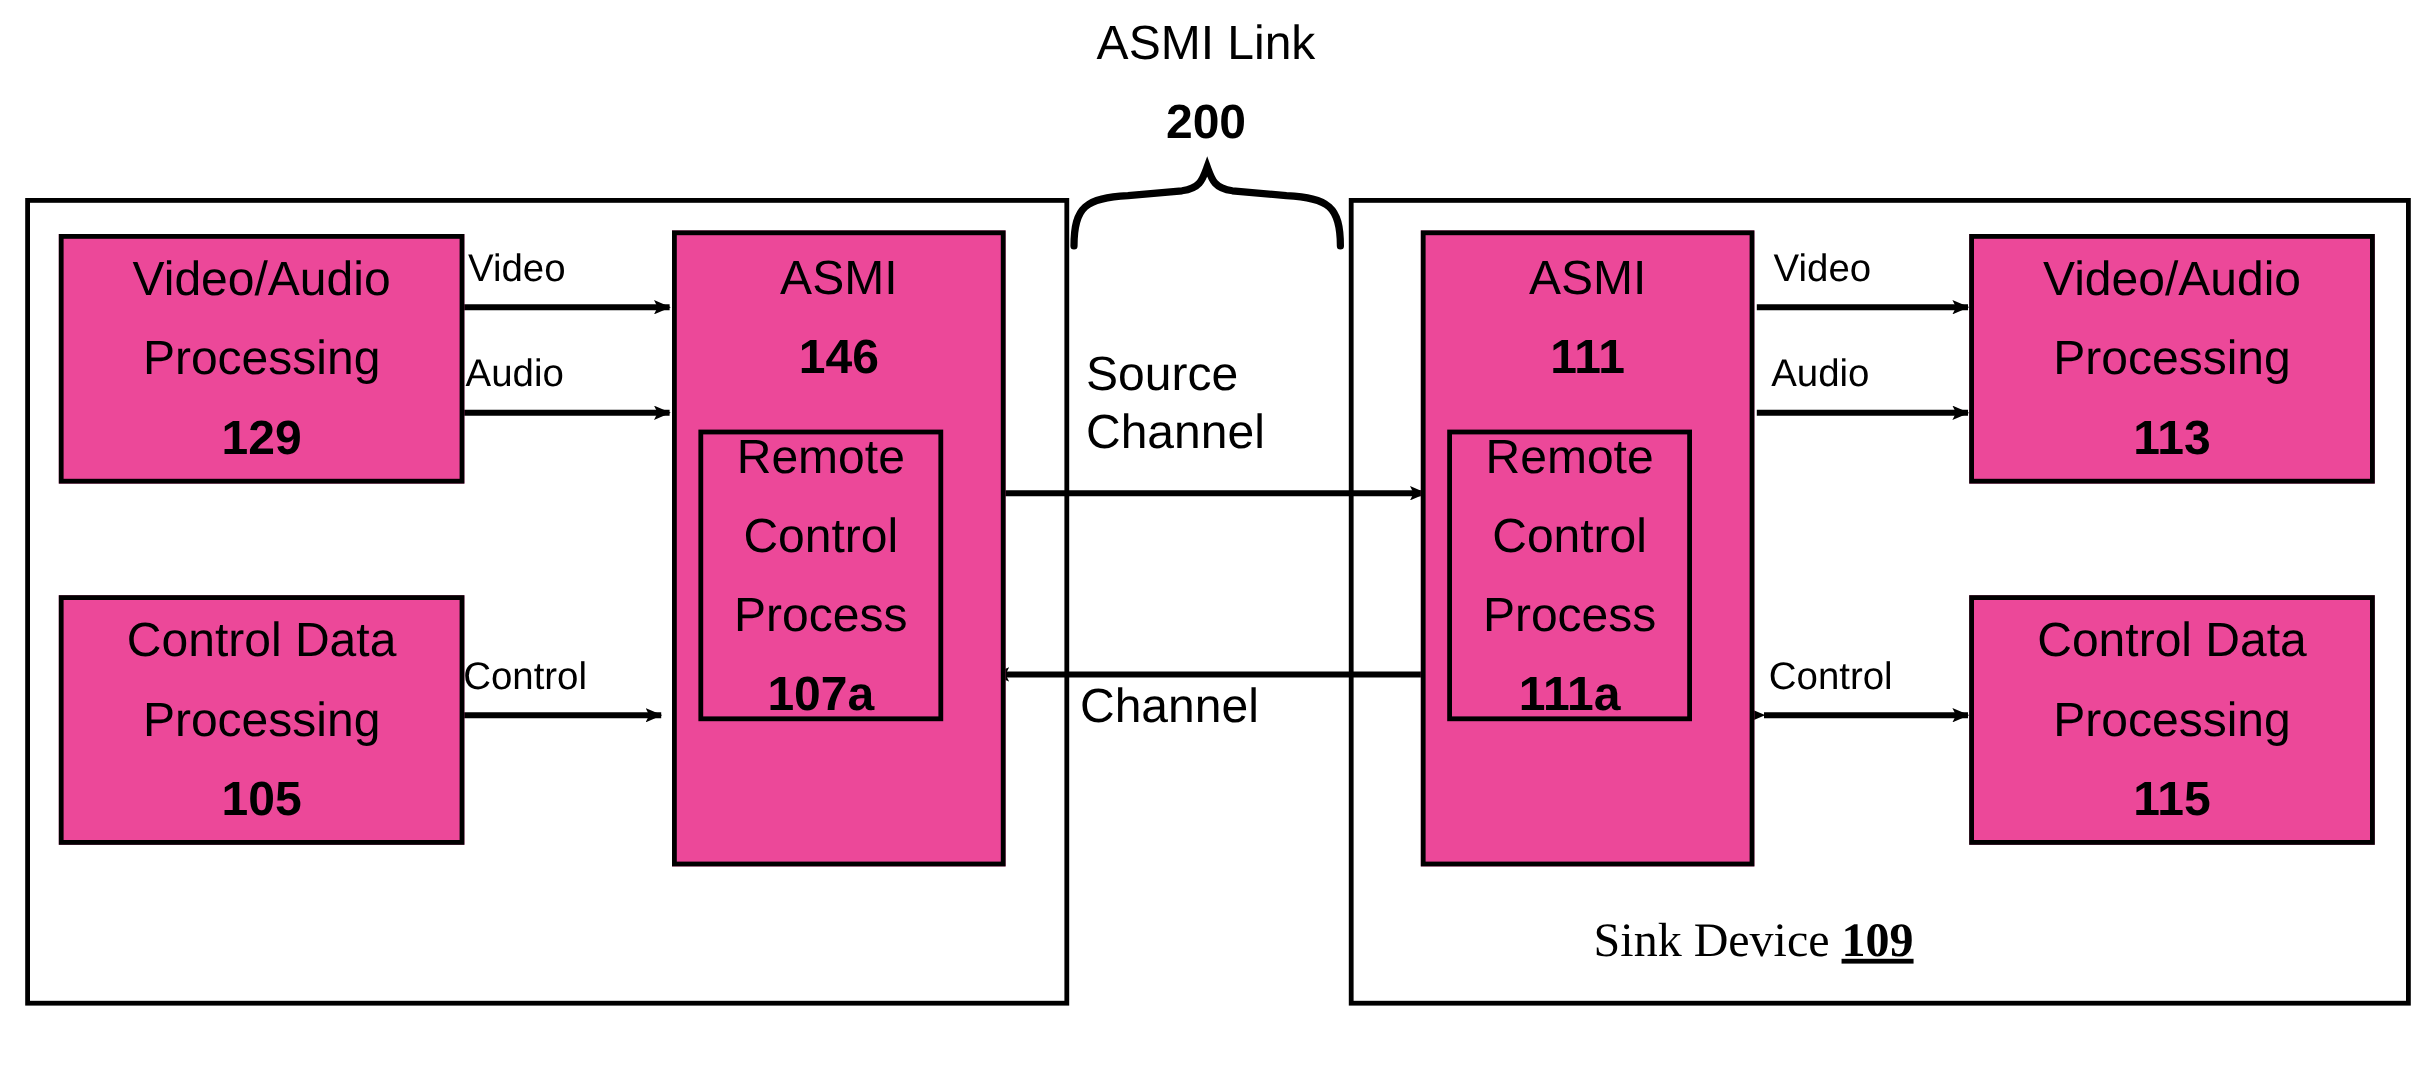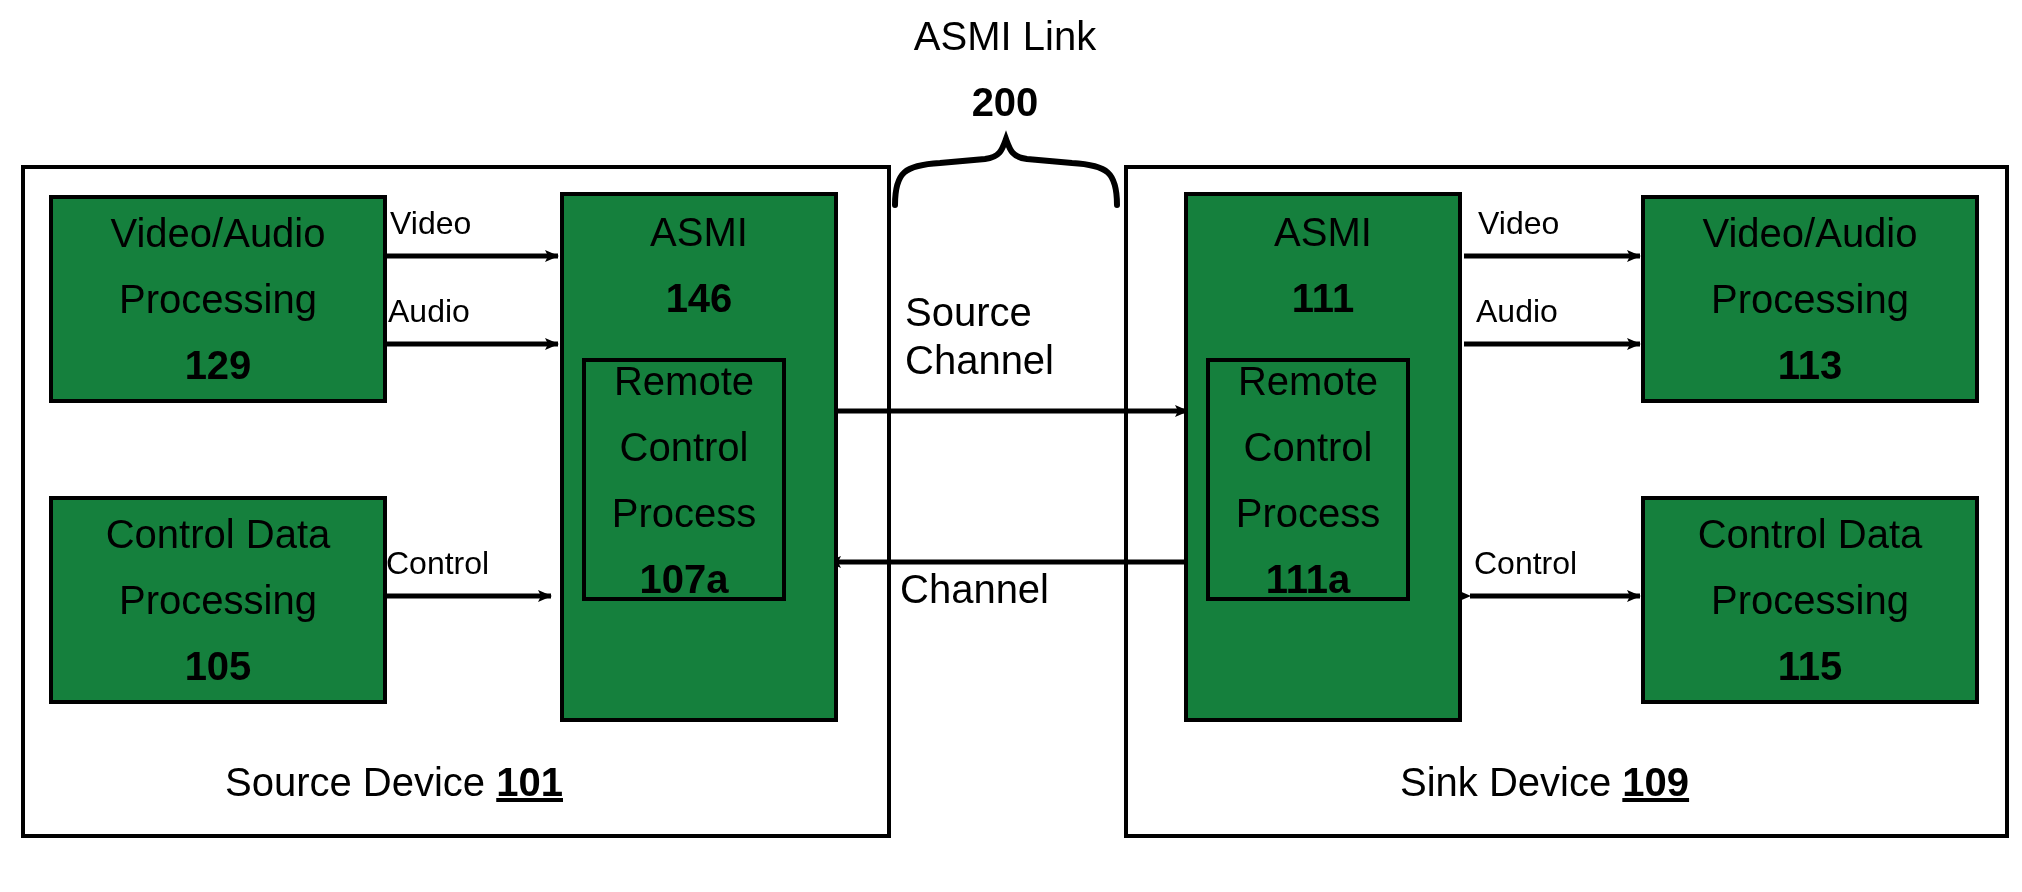--- a/index.html
+++ b/index.html
@@ -3,21 +3,21 @@
 <meta charset="utf-8">
 <style>
   html,body{margin:0;padding:0;background:#ffffff;}
   body{width:2022px;height:892px;position:relative;overflow:hidden;
        font-family:"Liberation Sans","DejaVu Sans",sans-serif;color:#000;}
   .stage{position:absolute;left:0;top:0;width:2022px;height:892px;}
   svg.lines{position:absolute;left:0;top:0;width:2022px;height:892px;}
   .abs{position:absolute;}
   .ctr{display:flex;flex-direction:column;align-items:center;justify-content:center;text-align:center;gap:18px;}
   .outerbox{position:absolute;border:4px solid #000;background:transparent;}
-  .inbox{position:absolute;border:4px solid #000;background:#15803d;}
+  .inbox{position:absolute;border:4px solid #000;background:#ec4899;}
   .t{font-size:40px;line-height:48px;white-space:nowrap;}
   .b{font-weight:bold;}
   .u{text-decoration:underline;}
   .lbl{position:absolute;font-size:32px;line-height:46px;white-space:nowrap;text-align:center;}
   .devlbl{position:absolute;font-size:40px;white-space:nowrap;}
 </style>
 </head>
 <body>
 
 <div class="stage">
@@ -82,24 +82,20 @@
       <div class="t">Control</div>
       <div class="t">Process</div>
       <div class="t b">107a</div>
     </div>
   </div>
 
   <div class="lbl" style="left:390px;top:200px;">Video</div>
   <div class="lbl" style="left:388px;top:288px;">Audio</div>
   <div class="lbl" style="left:386px;top:540px;">Control</div>
 
-  <div class="devlbl" style="left:225px;top:760px;">
-    <span>Source Device</span>
-    <span class="b u">101</span>
-  </div>
 
   <div class="abs" style="left:905px;top:288px;width:220px;">
     <div class="t">Source</div>
     <div class="t">Channel</div>
   </div>
   <div class="abs" style="left:900px;top:565px;width:240px;">
     <div class="t">Channel</div>
   </div>
 
   <div class="outerbox" style="left:1124px;top:165px;width:877px;height:665px;"></div>
@@ -127,18 +123,18 @@
   <div class="inbox ctr" style="left:1641px;top:496px;width:330px;height:200px;">
     <div class="t">Control Data</div>
     <div class="t">Processing</div>
     <div class="t b">115</div>
   </div>
 
   <div class="lbl" style="left:1478px;top:200px;">Video</div>
   <div class="lbl" style="left:1476px;top:288px;">Audio</div>
   <div class="lbl" style="left:1474px;top:540px;">Control</div>
 
-  <div class="devlbl" style="left:1400px;top:760px;">
+  <div class="devlbl" style="left:1328px;top:760px;font-family:Liberation Serif, serif;">
     <span>Sink Device</span>
     <span class="b u">109</span>
   </div>
 
 </div>
 
 </body></html>

